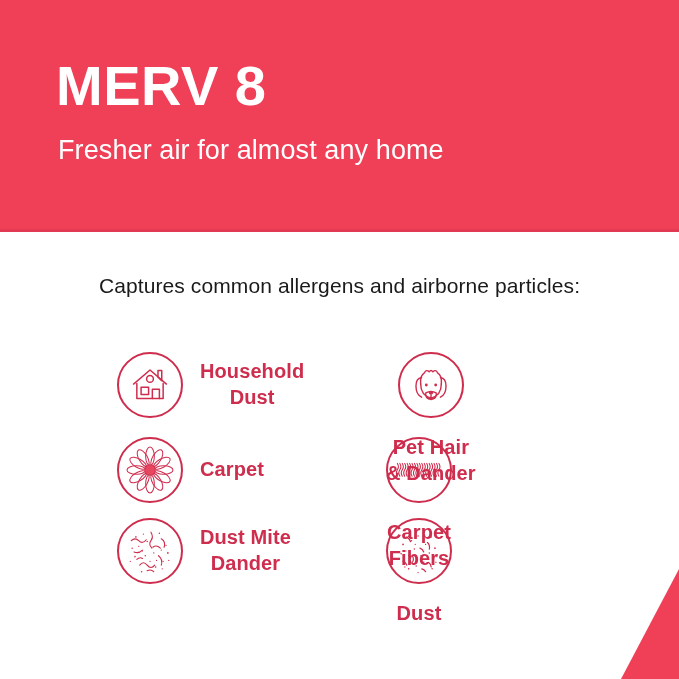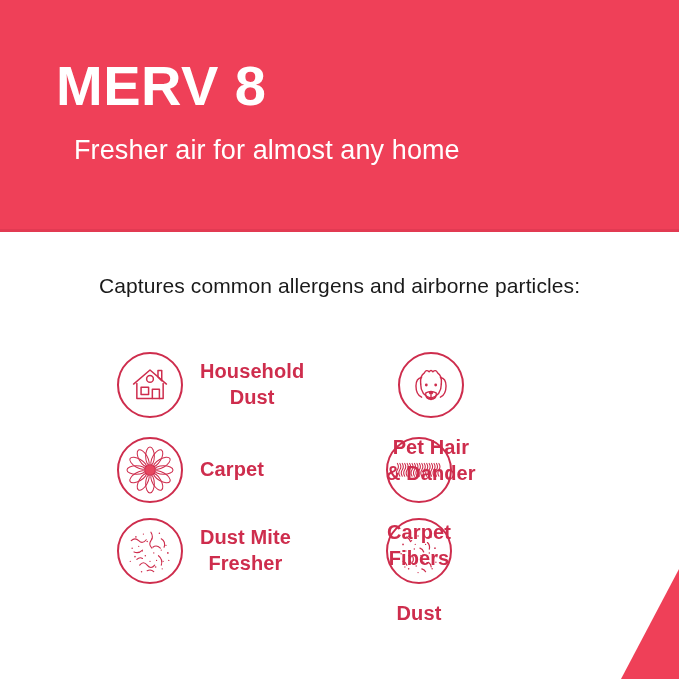--- a/index.html
+++ b/index.html
@@ -56,21 +56,20 @@
   .banner-subtitle {
     position: absolute;
     left: 58px;
     top: 136px;
     color: #ffffff;
     font-size: 27px;
     font-weight: normal;
     letter-spacing: 0.1px;
     line-height: 1.1;
     white-space: nowrap;
-    margin-left: 16px;
   }
 
   
   .caption {
     position: absolute;
     left: 0;
     top: 274px;
     width: 679px;
     text-align: center;
     color: #1a1a1a;
@@ -252,21 +251,21 @@
             <circle cx="46" cy="52" r="0.7"></circle>
               <circle cx="12" cy="44" r="0.7"></circle>
             <circle cx="35" cy="20" r="0.65"></circle>
               <circle cx="53" cy="43" r="0.7"></circle>
             <circle cx="40" cy="43" r="0.65"></circle>
               <circle cx="25" cy="33" r="0.65"></circle>
           </g>
         </svg>
       </div>
       <div class="feature-label">Dust Mite
-Fresher</div>
+Dander</div>
     </div>
 
     <div class="feature col-right row-1">
       <div class="icon-circle">
         <svg viewBox="0 0 66 66" xmlns="http://www.w3.org/2000/svg" fill="none" stroke="#ce2d4d" stroke-width="1.5" stroke-linecap="round" stroke-linejoin="round">
 
           <path d="M22 32 q-1 -9 4 -12 q2 -4 5 -1 q2 -3 4 0 q3 -3 5 1 q5 3 4 12"></path>
 
           <path d="M23 25 q-6 1 -6 9 q0 9 6 12"></path>
 

